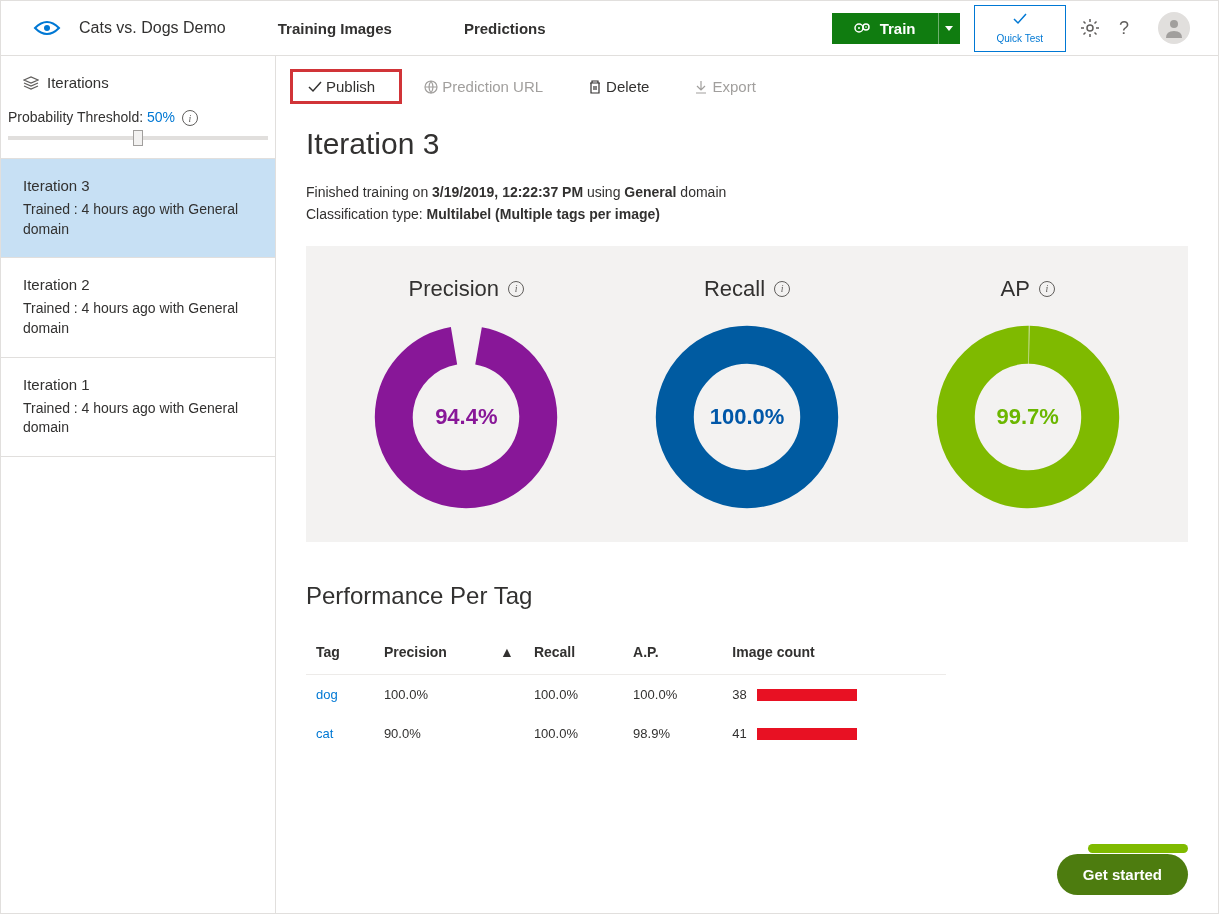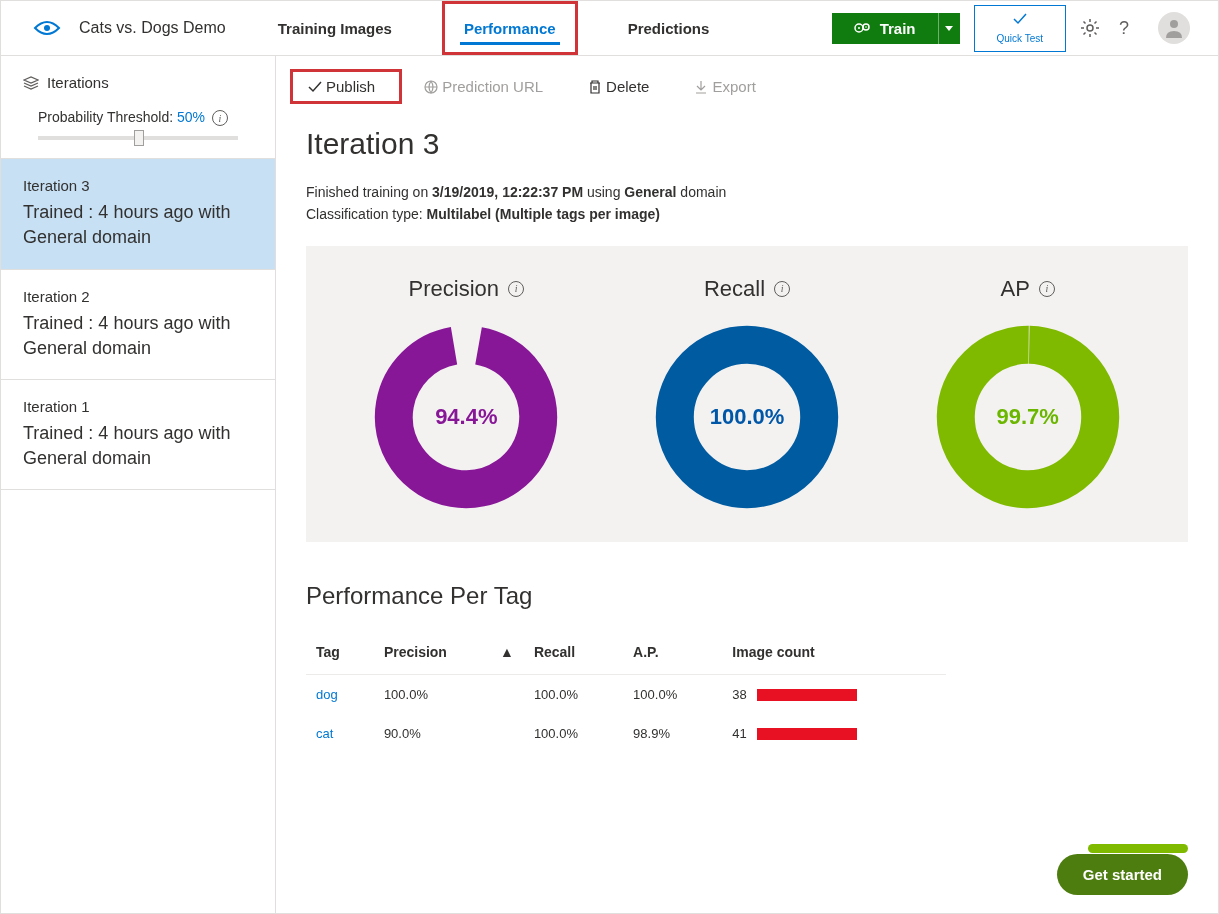--- a/index.html
+++ b/index.html
@@ -19,29 +19,29 @@
   .btn-train-main { background: #107c10; color: #fff; padding: 7px 22px; display: flex; align-items: center; gap: 8px; font-size: 15px; border: none; cursor: pointer; font-weight:600;}
   .btn-train-drop { background: #107c10; color: #fff; border: none; border-left: 1px solid rgba(255,255,255,0.4); width: 22px; cursor: pointer; display:flex; align-items:center; justify-content:center;}
   .btn-quick { background: #fff; border: 1px solid #0078d4; color: #0078d4; padding: 7px 22px; display: flex; align-items: center; gap: 8px; font-size: 10px; cursor: pointer; flex-direction: column; }
   .hdr-icon { width: 20px; height: 20px; cursor: pointer; color:#605e5c }
   .avatar { width: 32px; height: 32px; border-radius: 50%; background: #e1dfdd; display:flex; align-items:center; justify-content:center; margin: 0 10px;}
   
   
   .body { display: flex; height: calc(100% - 55px); }
   .sidebar { width: 275px; border-right: 1px solid #e1dfdd; display:flex; flex-direction:column; }
   .sb-header { padding: 18px 22px 8px; display:flex; align-items:center; gap:8px; font-size:15px;}
-  .threshold { padding: 10px 37px 18px; border-bottom: 1px solid #e1dfdd; font-size:14px;}
+  .threshold { padding: 10px 7px 18px; border-bottom: 1px solid #e1dfdd; font-size:14px;}
   .thr-val { color:#0078d4; }
   .info-icon { display:inline-flex; width:16px; height:16px; border:1px solid #605e5c; border-radius:50%; align-items:center; justify-content:center; font-size:10px; font-style:italic; font-family:serif; color:#605e5c; vertical-align:middle; margin-left:3px;}
   .slider-track { position:relative; height:4px; background:#e1dfdd; margin-top:10px; }
   .slider-thumb { position:absolute; top:-6px; left:48%; width:10px; height:16px; background:#f3f2f1; border:1px solid #a19f9d;}
   .iter { padding: 18px 22px; border-bottom: 1px solid #e1dfdd; cursor:pointer; }
   .iter.selected { background:#c7e0f4; }
   .iter-title { font-size:15px; margin-bottom:6px; }
-  .iter-sub { font-size:18px; color:#323130; line-height:1.4;}
+  .iter-sub { font-size:14px; color:#323130; line-height:1.4;}
   
   .main { flex: 1; overflow-y:auto; }
   .toolbar { display:flex; align-items:center; padding: 14px 0; gap: 0; }
   .tb-item { display:flex; align-items:center; gap:3px; padding: 8px 22px; font-size:15px; cursor:pointer; color:#323130;}
   .tb-item.highlighted { outline:3px solid #d13438; outline-offset:-2px; margin-left:15px; padding:8px 26px 8px 16px; }
   .tb-item.disabled { color:#a19f9d; }
   .tb-icon { width:16px; height:16px; }
   
   .content { padding: 0 30px 30px; }
   h1.iter-h { font-size:30px; font-weight:400; margin: 10px 0 20px; }
@@ -76,21 +76,20 @@
 <div class="header">
   <span class="logo-eye">
     <svg viewBox="0 0 28 20">
         <path d="M2 10 Q14 -2 26 10 Q14 22 2 10 Z" fill="none" stroke="#0078d4" stroke-width="2"></path>
         <circle cx="14" cy="10" r="3" fill="#0078d4"></circle>
       </svg>
   </span>
   <div class="project-title">Cats vs. Dogs Demo</div>
   <div class="tabs">
     <div class="tab">Training Images</div>
-    <div class="tab active highlighted">Performance</div>
     <div class="tab">Predictions</div>
   </div>
   <div class="header-right">
     <div class="btn-train">
       <button class="btn-train-main">
         <span>
             <svg width="18" height="14" viewBox="0 0 18 14">
               <circle cx="5" cy="7" r="4" fill="none" stroke="#fff" stroke-width="1.5"></circle>
               <circle cx="12" cy="6" r="3" fill="none" stroke="#fff" stroke-width="1.5"></circle>
               <circle cx="5" cy="7" r="1" fill="#fff"></circle>

